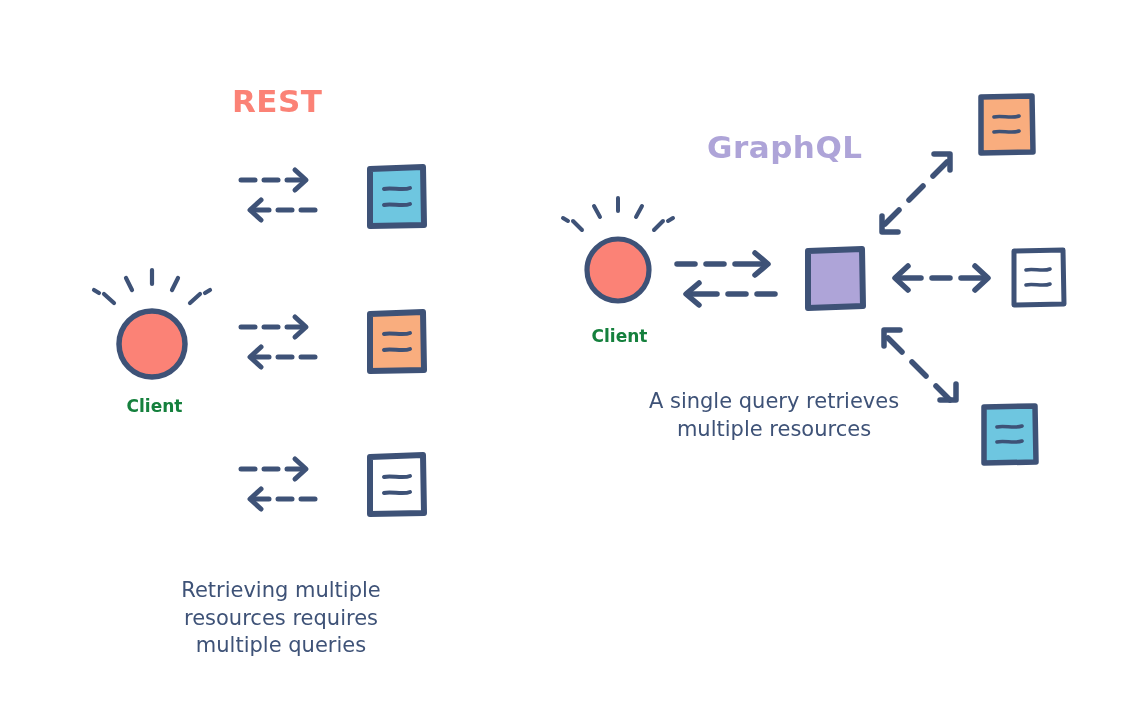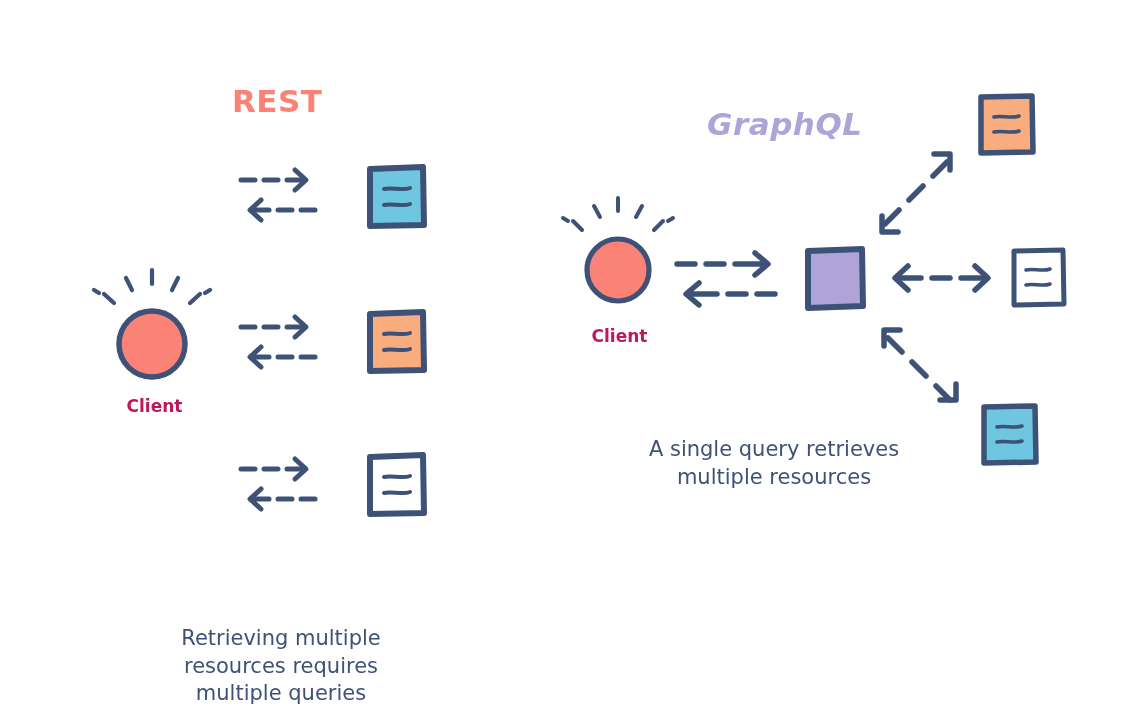--- a/index.html
+++ b/index.html
@@ -29,34 +29,33 @@
     white-space: nowrap;
   }
   .title-rest { color: #FB8276; }
   .title-graphql { color: #AEA4D8; }
 
   
   .client-label {
     font-family: "DejaVu Sans", sans-serif;
     font-weight: bold;
     font-size: 17px;
-    color: #be185d;
+    color: #15803d;
     white-space: nowrap;
     text-align: center;
   }
 
   
   .caption {
     font-family: "DejaVu Sans", sans-serif;
     font-size: 21px;
     line-height: 1.32;
     color: #3E5277;
     text-align: center;
     white-space: pre-line;
-    margin-top: 48px;
   }
 
   
   .svg-node { display: block; overflow: visible; }
 </style>
 </head>
 <body>
 
 <div id="canvas">
 
@@ -159,21 +158,21 @@
         <path d="M18,25 C25,23 37,27 44,24"></path>
         <path d="M18,41 C25,39 37,43 44,40"></path>
       </g>
     </svg>
   </div>
 
   <div class="abs caption" style="left:131px; top:577px; width:300px;">Retrieving multiple
 resources requires
 multiple queries</div>
 
-  <div class="abs title title-graphql" style="left:707px; top:106px;font-style:italic;">GraphQL</div>
+  <div class="abs title title-graphql" style="left:707px; top:129px;">GraphQL</div>
 
   <div class="abs" style="left:552px; top:192px;">
     <svg class="svg-node" width="135" height="115" viewBox="0 0 135 115">
       <g stroke="#3E5277" stroke-width="4" stroke-linecap="round" fill="none">
         <line x1="66" y1="6" x2="66" y2="19"></line>
         <line x1="42" y1="14" x2="48" y2="25"></line>
         <line x1="90" y1="14" x2="84" y2="25"></line>
         <line x1="21" y1="29" x2="30" y2="38"></line>
         <line x1="111" y1="29" x2="102" y2="38"></line>
         <line x1="11" y1="26" x2="16" y2="29"></line>

